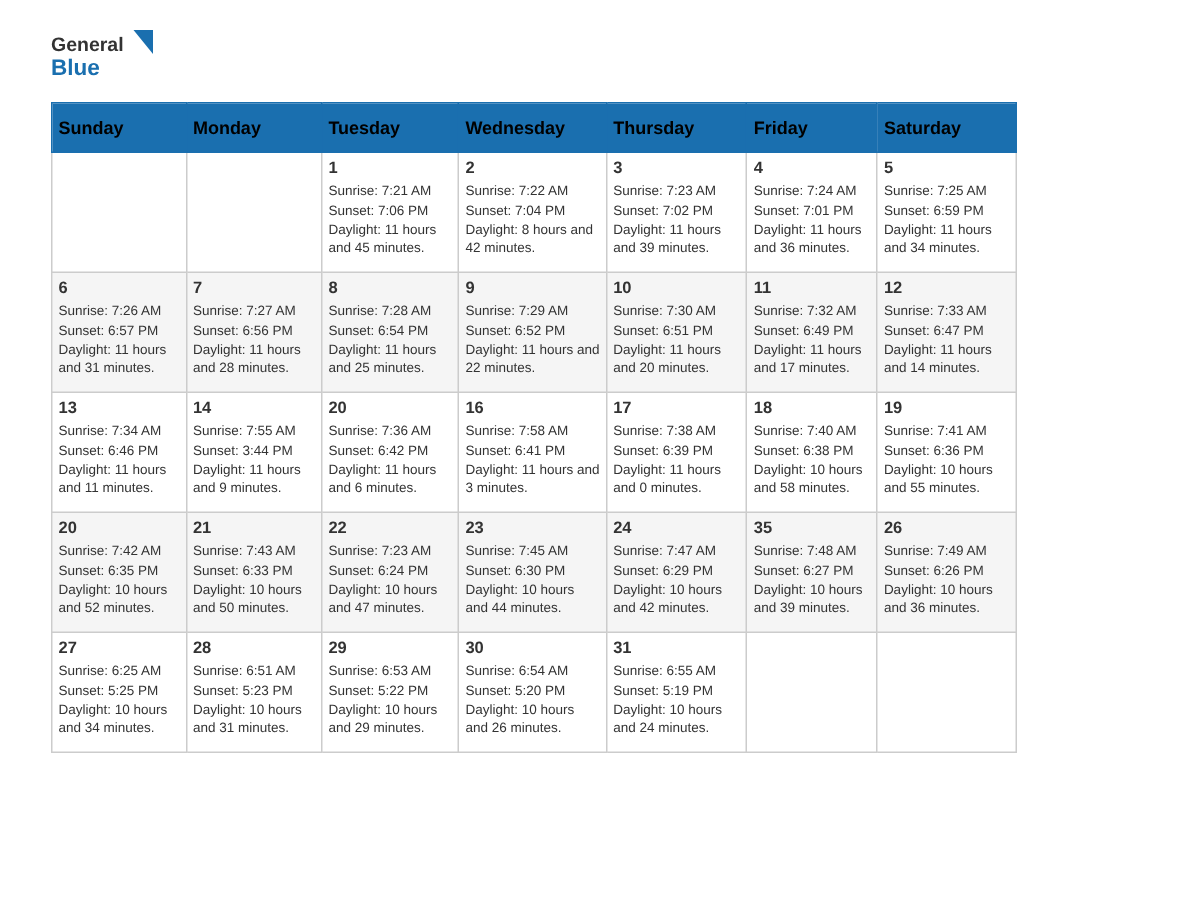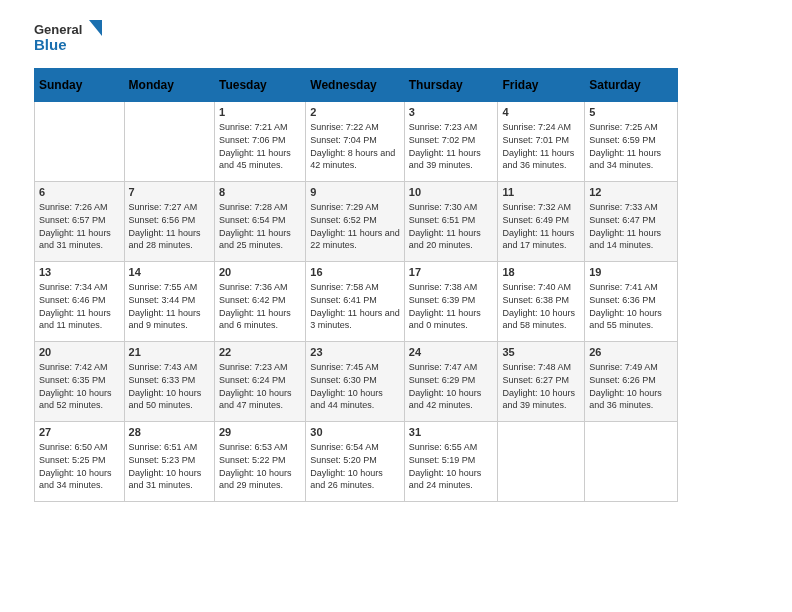--- a/index.html
+++ b/index.html
@@ -277,21 +277,21 @@
           <td>
             <span class="day-num">26</span>
             <div class="day-info">Sunrise: 7:49 AM</div>
             <div class="day-info">Sunset: 6:26 PM</div>
             <div class="day-info">Daylight: 10 hours and 36 minutes.</div>
           </td>
         </tr>
         <tr>
           <td>
             <span class="day-num">27</span>
-            <div class="day-info">Sunrise: 6:50 AM</div>
+            <div class="day-info">Sunrise: 6:25 AM</div>
             <div class="day-info">Sunset: 5:25 PM</div>
             <div class="day-info">Daylight: 10 hours and 34 minutes.</div>
           </td>
           <td>
             <span class="day-num">28</span>
             <div class="day-info">Sunrise: 6:51 AM</div>
             <div class="day-info">Sunset: 5:23 PM</div>
             <div class="day-info">Daylight: 10 hours and 31 minutes.</div>
           </td>
           <td>

